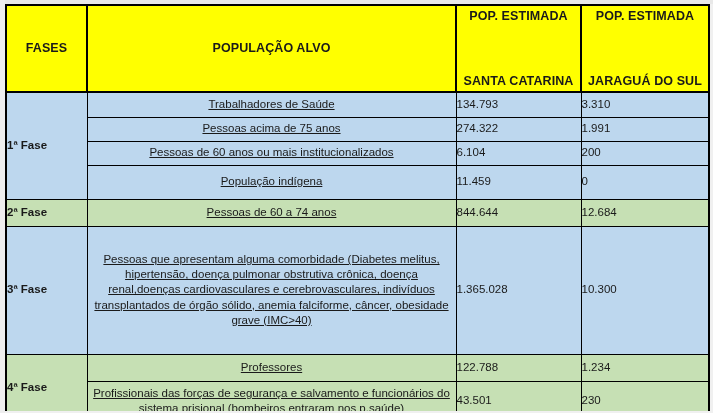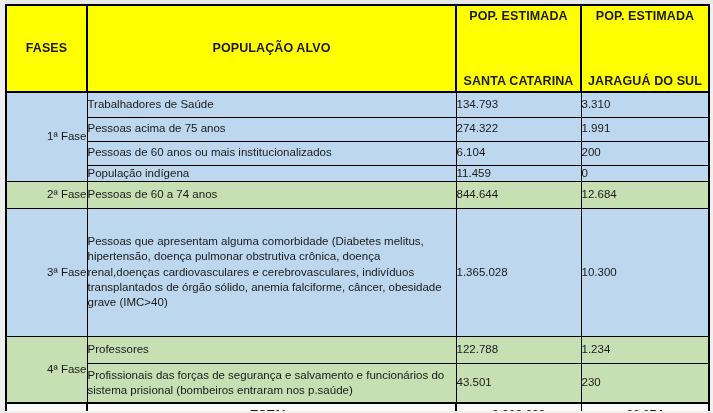--- a/index.html
+++ b/index.html
@@ -78,30 +78,31 @@
     text-align: center;
     border: 2px solid #000000;
     height: 42px;
     letter-spacing: 0.1px;
     padding: 2px 3px;
   }
   tr.head th .l2 { display: block; margin-top: 48px; }
 
   
   td.fase {
-    text-align: right;
-    font-weight: normal;
+    text-align: left;
+    font-weight: bold;
     font-size: 11.5px;
     border-left: 2px solid #000000;
     border-right: 2px solid #000000;
   }
   td.alvo {
-    text-align: left;
+    text-align: center;
     padding: 3px 4px 3px 6px;
     border-right: 2px solid #000000;
+    text-decoration: underline;
   }
   td.num {
     text-align: left;
     padding: 2px 3px;
   }
   td.num.last { border-right: 2px solid #000000; }
 
   
   .blue  { background: #bdd7ee; }
   .green { background: #c6e0b4; }
@@ -127,21 +128,21 @@
   }
   tr.total td.blank {
     border-left: 2px solid #000000;
     border-right: 2px solid #000000;
   }
   tr.total td.num { text-align: center; margin-top: 44px; }
 
   
   .h25 { height: 25px; }
   .h24 { height: 24px; }
-  .h26 { height: 16px; }
+  .h26 { height: 34px; }
   .h27 { height: 27px; }
 </style>
 </head>
 <body>
 
 <div class="sheet">
 
   <div class="gutter-top"></div>
   <div class="gutter-left"></div>
 

